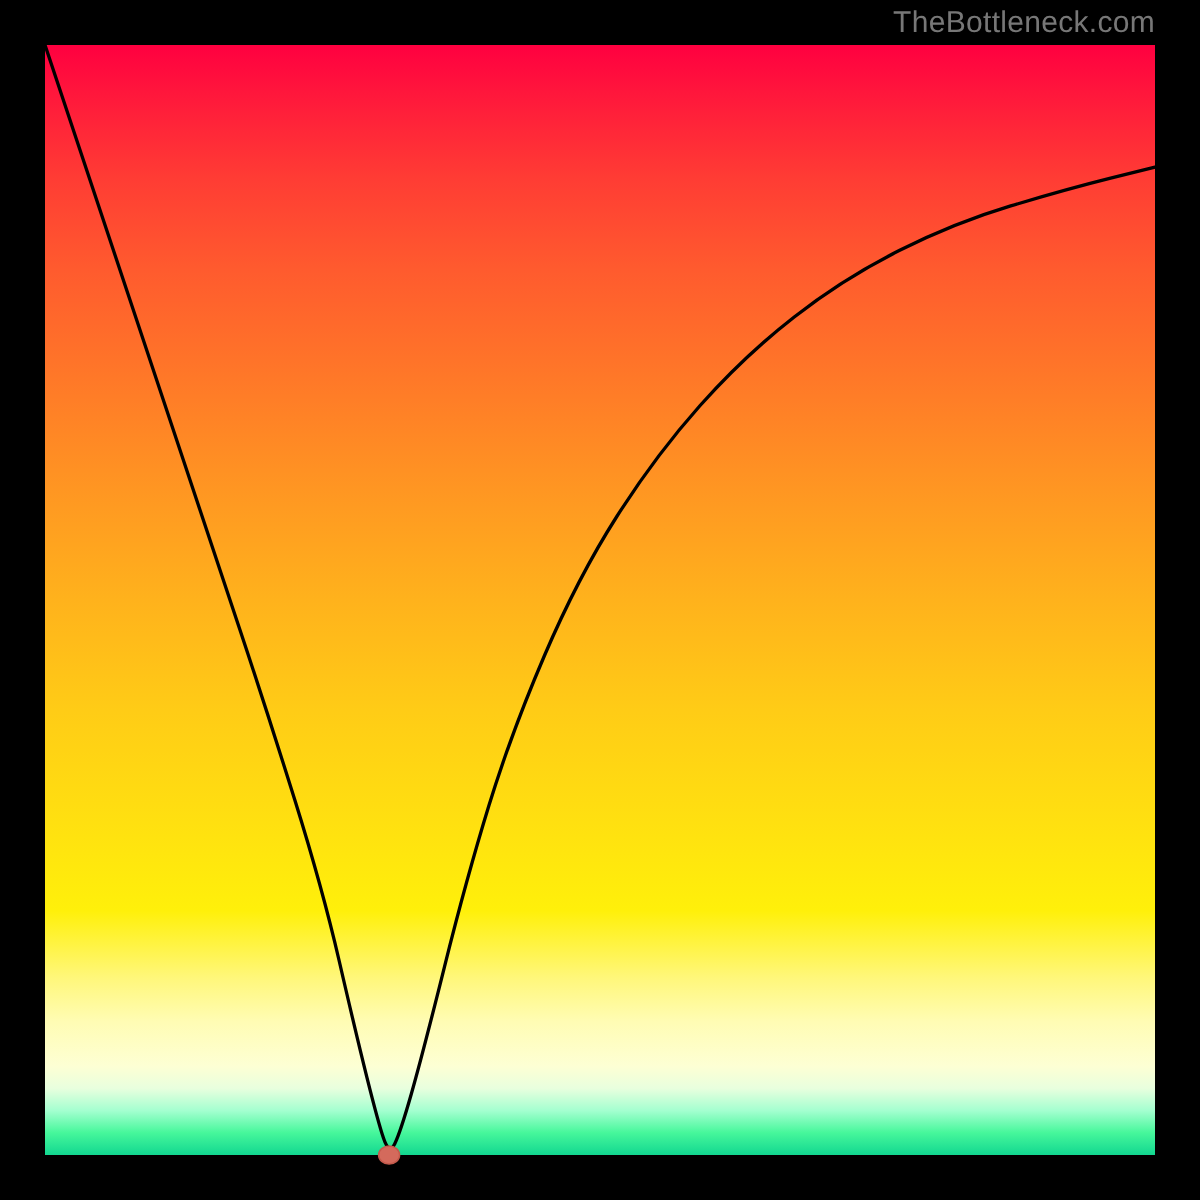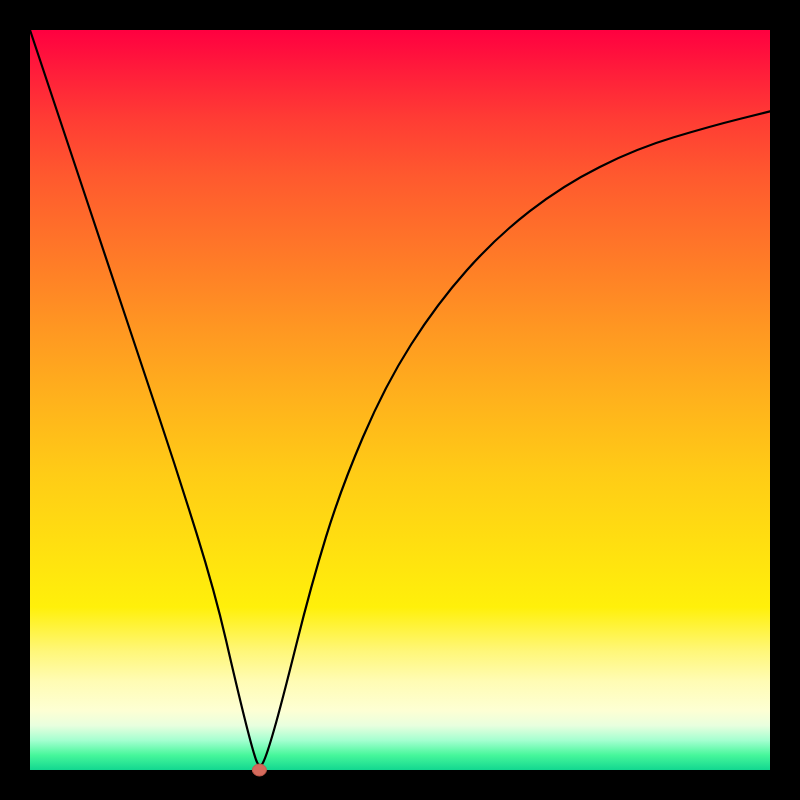--- a/index.html
+++ b/index.html
@@ -73,20 +73,21 @@
     fill: #d46a5c;
     stroke: #c45a4c;
     stroke-width: 1;
   }
 </style>
 </head>
 <body>
 
 <div class="frame">
 
+  <div class="watermark">TheBottleneck.com</div>
 
   <div class="plot-area">
     <svg class="curve" viewBox="0 0 740 740">
       <path id="curve-path" d="M 0 0 Q 0 0 18.5 55.5 Q 37 111 55.5 166.5 Q 74 222 92.5 277.5 Q 111 332.99999999999994 129.5 388.5 Q 148 444 166.5 503.2 Q 185 562.4 196.10000000000002 610.5 Q 207.20000000000002 658.6 214.60000000000002 688.2 Q 222 717.8 225.7 728.9 Q 229.4 740 233.10000000000002 732.6 Q 236.8 725.2 244.20000000000002 699.3 Q 251.60000000000002 673.4 266.4 614.2 Q 281.2 555 296 506.9 Q 310.8 458.8 333 407 Q 355.2 355.2 381.1 314.5 Q 407.00000000000006 273.8 436.6 240.50000000000003 Q 466.2 207.20000000000005 499.5 181.3 Q 532.8 155.39999999999998 569.8 136.89999999999998 Q 606.8 118.39999999999998 643.8 107.30000000000001 Q 680.8000000000001 96.20000000000005 710.4000000000001 88.80000000000001 T 740 81.39999999999998"></path>
       <ellipse id="min-dot" class="dot" rx="7" ry="6" cx="229.4" cy="740"></ellipse>
     </svg>
   </div>
 
 </div>
 

